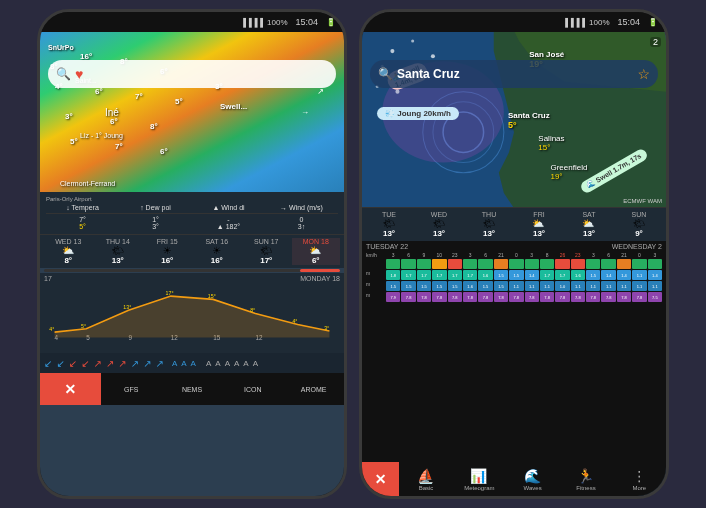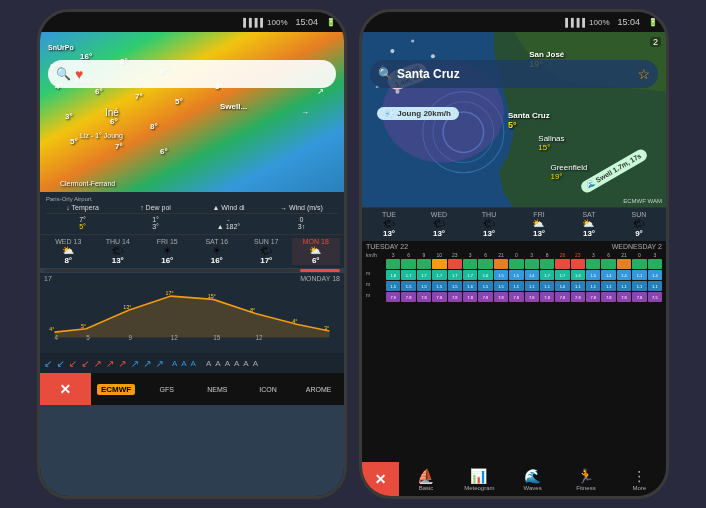--- a/index.html
+++ b/index.html
@@ -498,23 +498,20 @@
         <span style="font-size:8px; color:#aaa;">A</span>
         <span style="font-size:8px; color:#aaa;">A</span>
         <span style="font-size:8px; color:#aaa;">A</span>
         <span style="font-size:8px; color:#aaa;">A</span>
         <span style="font-size:8px; color:#aaa;">A</span>
       </div>
 
       <div class="bottom-tabs">
         <div class="tab-item tab-x">
           <span>✕</span>
-        </div>
-        <div class="tab-item">
-          <span class="tab-label highlight">ECMWF</span>
         </div>
         <div class="tab-item">
           <span class="tab-label">GFS</span>
         </div>
         <div class="tab-item">
           <span class="tab-label">NEMS</span>
         </div>
         <div class="tab-item">
           <span class="tab-label">ICON</span>
         </div>

